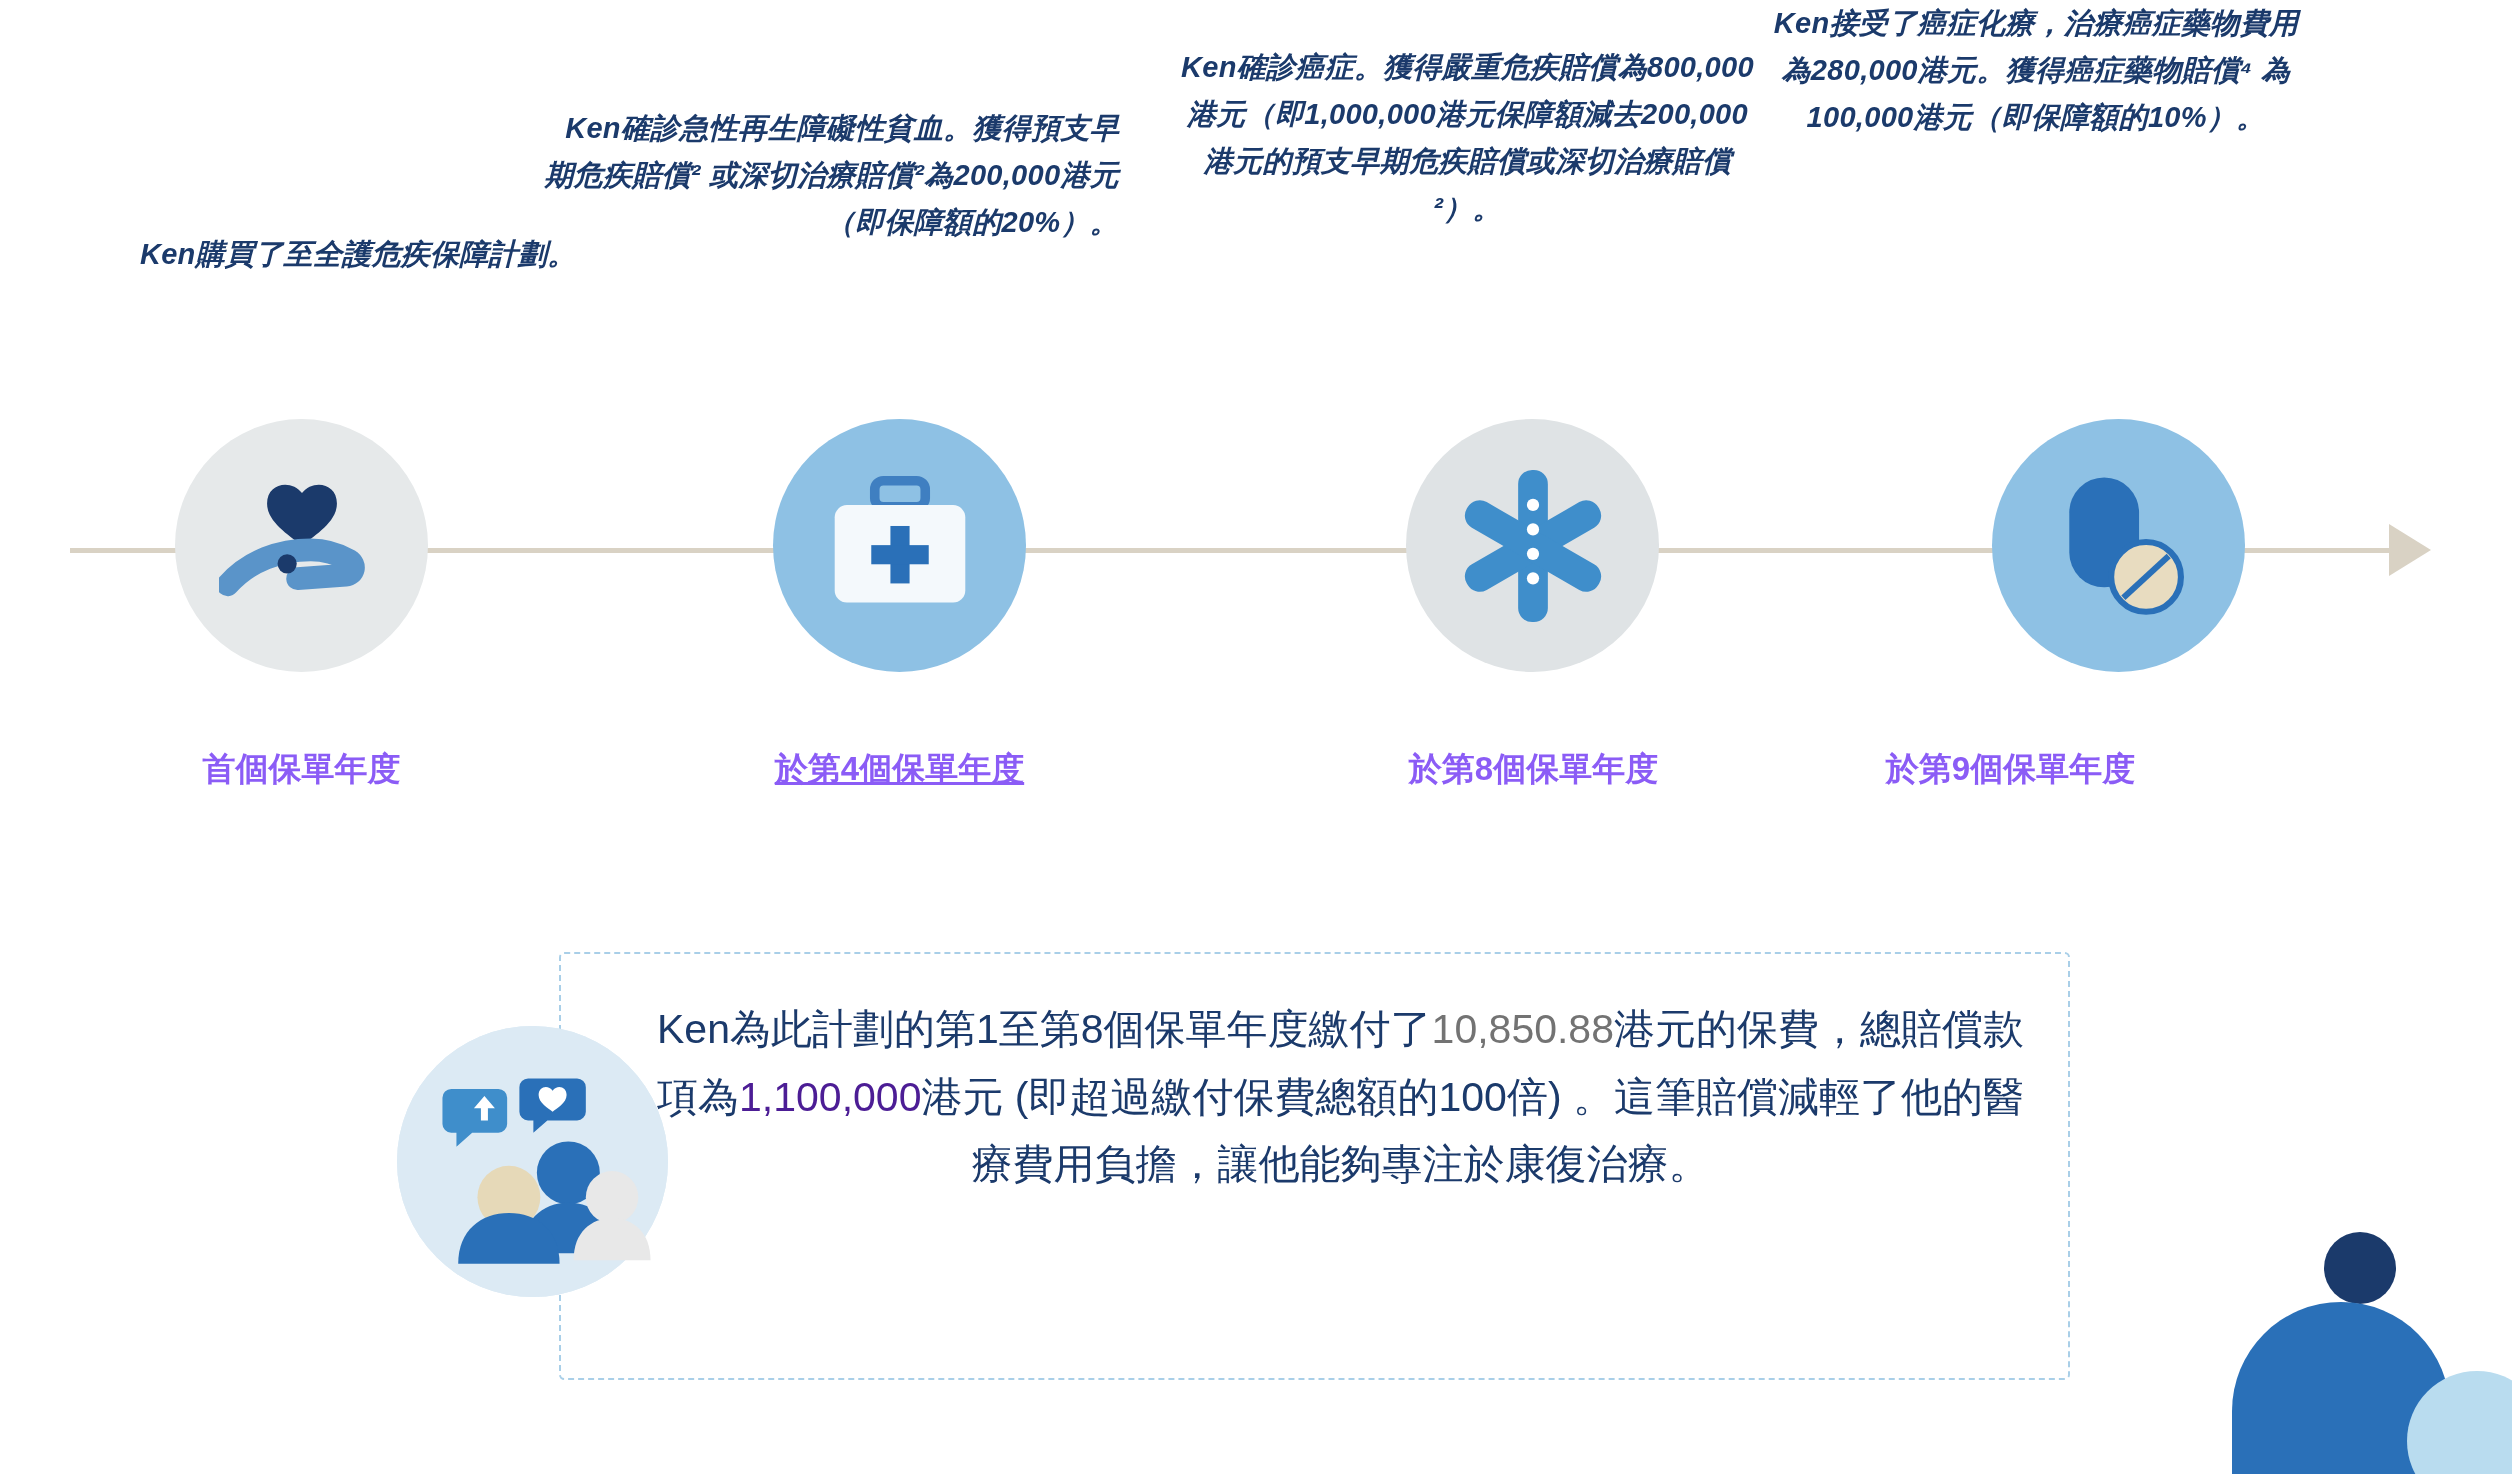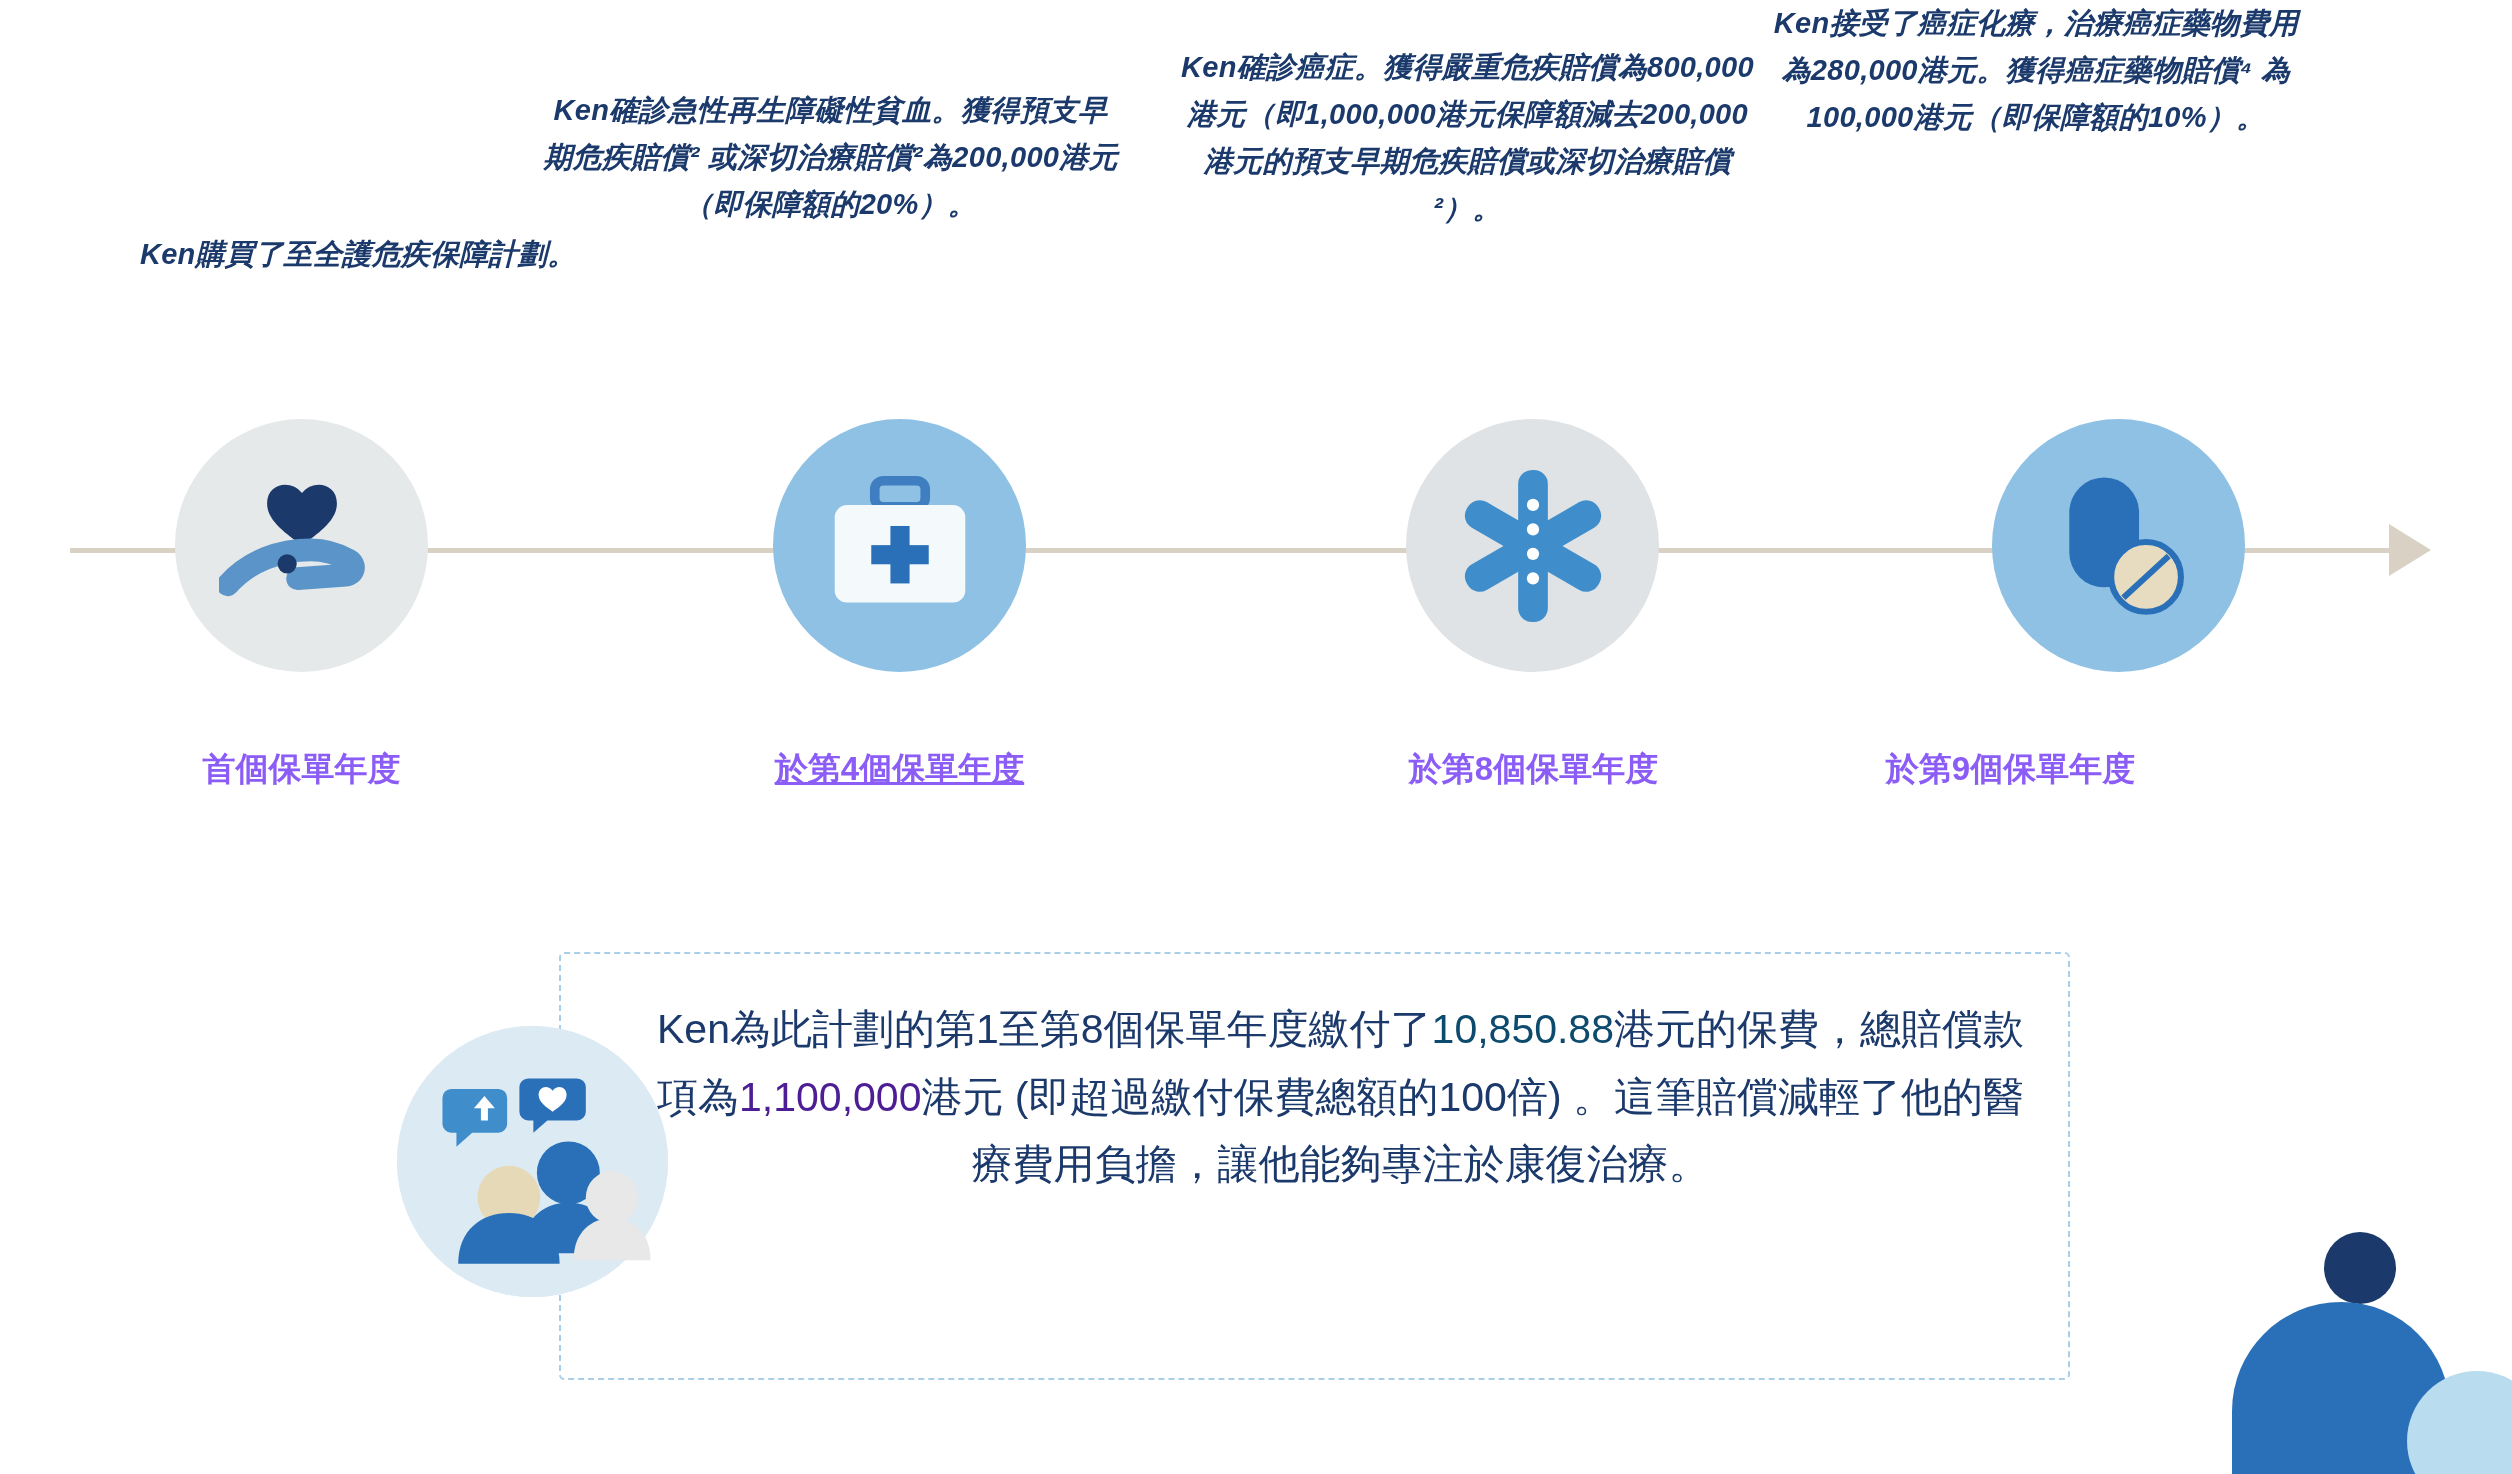--- a/index.html
+++ b/index.html
@@ -39,21 +39,21 @@
     width: 577px;
     color: #1b3a6b;
     font-size: 29px;
     line-height: 1.62;
     font-weight: bold;
     text-align: center;
     letter-spacing: 0.3px;
     font-style: italic;
   }
   .cap-1 { left: 17.5px;   top: 231px; width: 559px; text-align: right;}
-  .cap-2 { left: 542px;  top: 87px; width: 577px;}
+  .cap-2 { left: 542px;  top: 105px; width: 577px; text-align: right;}
   .cap-3 { left: 1179px; top: 44px;  width: 577px;}
   .cap-4 { left: 1765px; top: 0px;   width: 542px;}
 
   .circle {
     position: absolute;
     top: 419px;
     width: 253px;
     height: 253px;
     border-radius: 50%;
     display: flex;
@@ -102,21 +102,21 @@
   .summary-text {
     position: absolute;
     left: 655px;
     top: 996px;
     width: 1371px;
     color: #1b3a6b;
     font-size: 41px;
     line-height: 1.65;
     text-align: center;
   }
-  .hl-orange { color: #0c4a6e; }
+  .hl-orange { color: #737373; }
   .hl-green  { color: #4c1d95; }
 
   
   .deco-circle-dark {
     position: absolute;
     left: 2324px;
     top: 1232px;
     width: 72px;
     height: 72px;
     border-radius: 50%;

